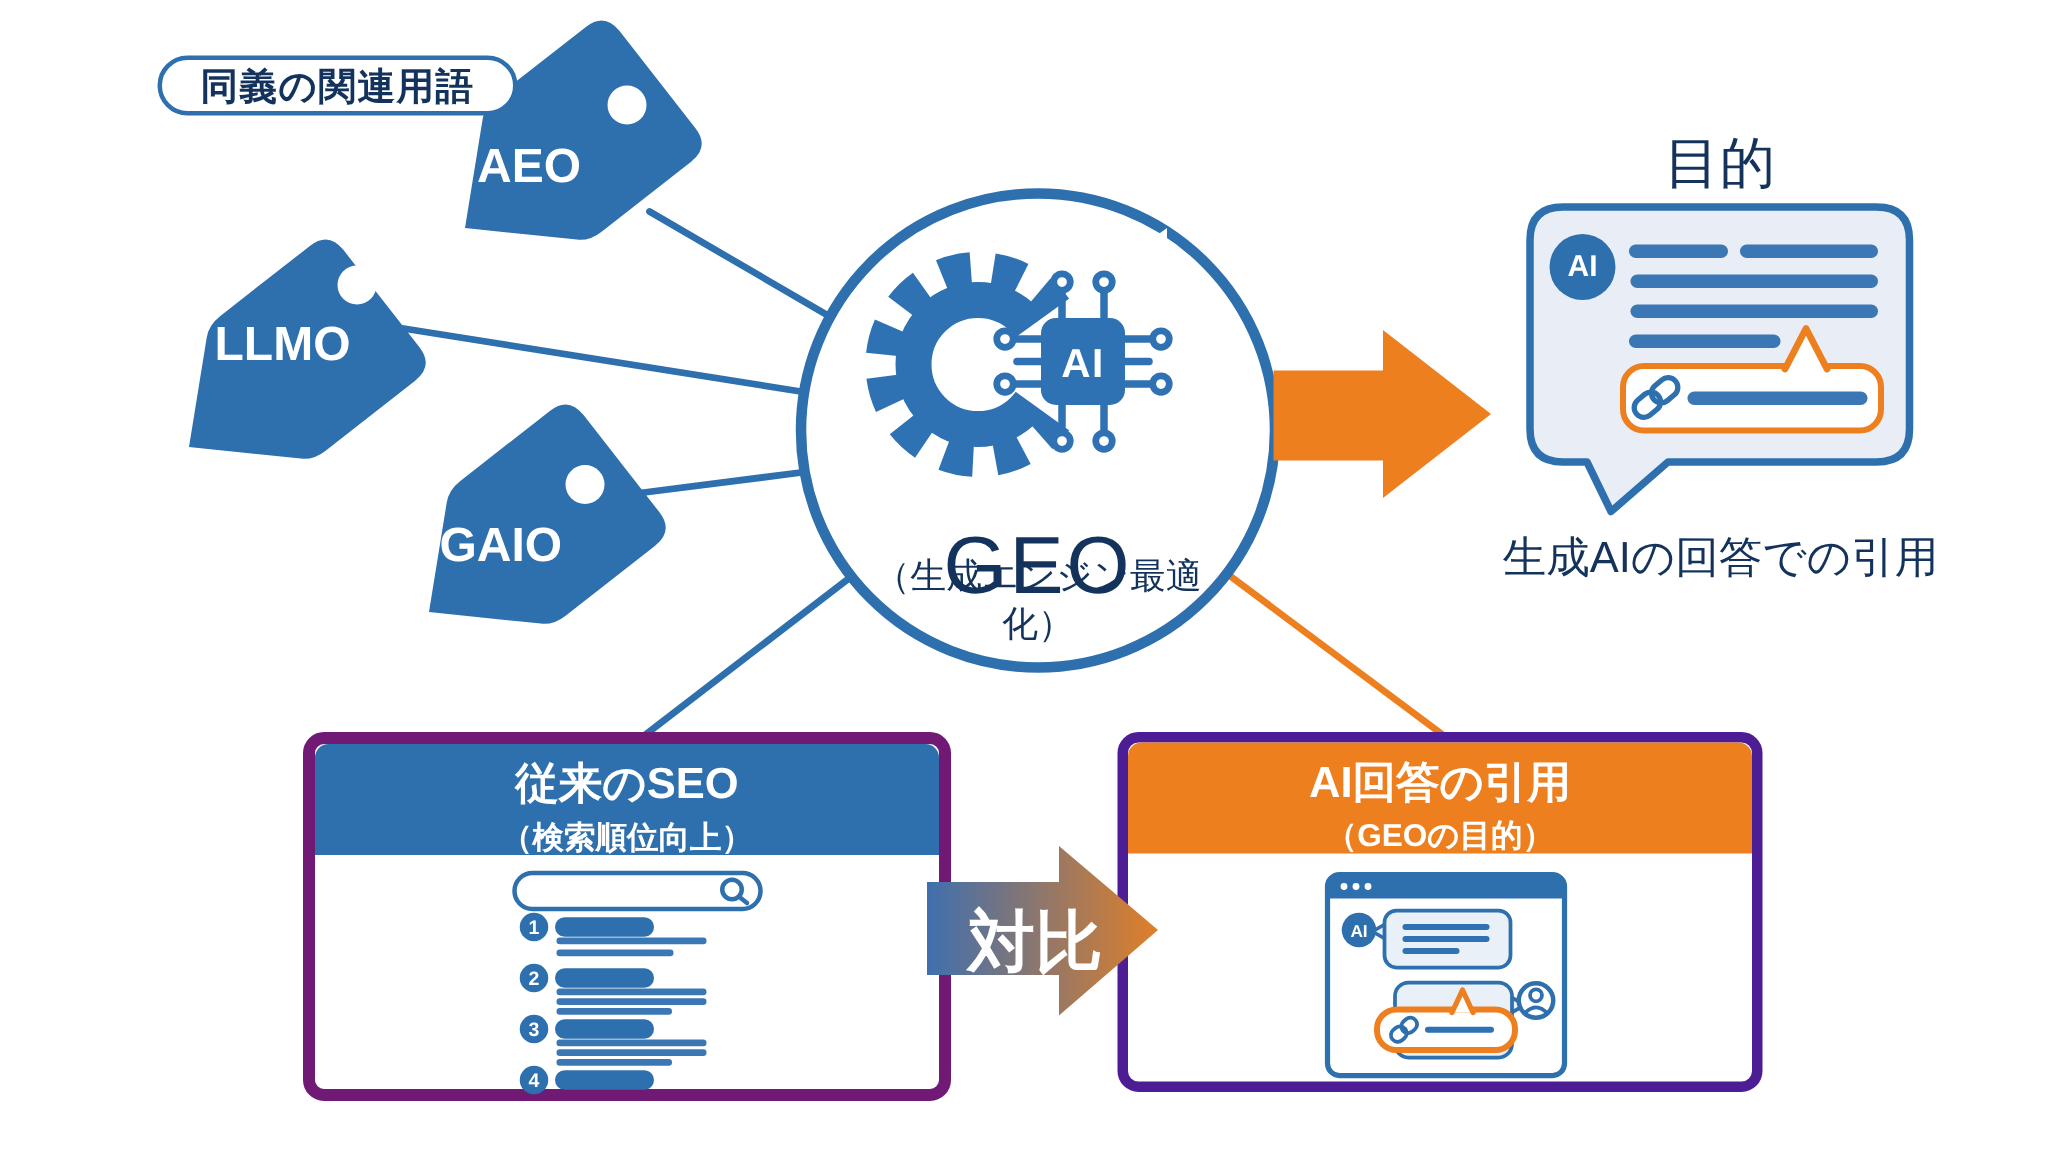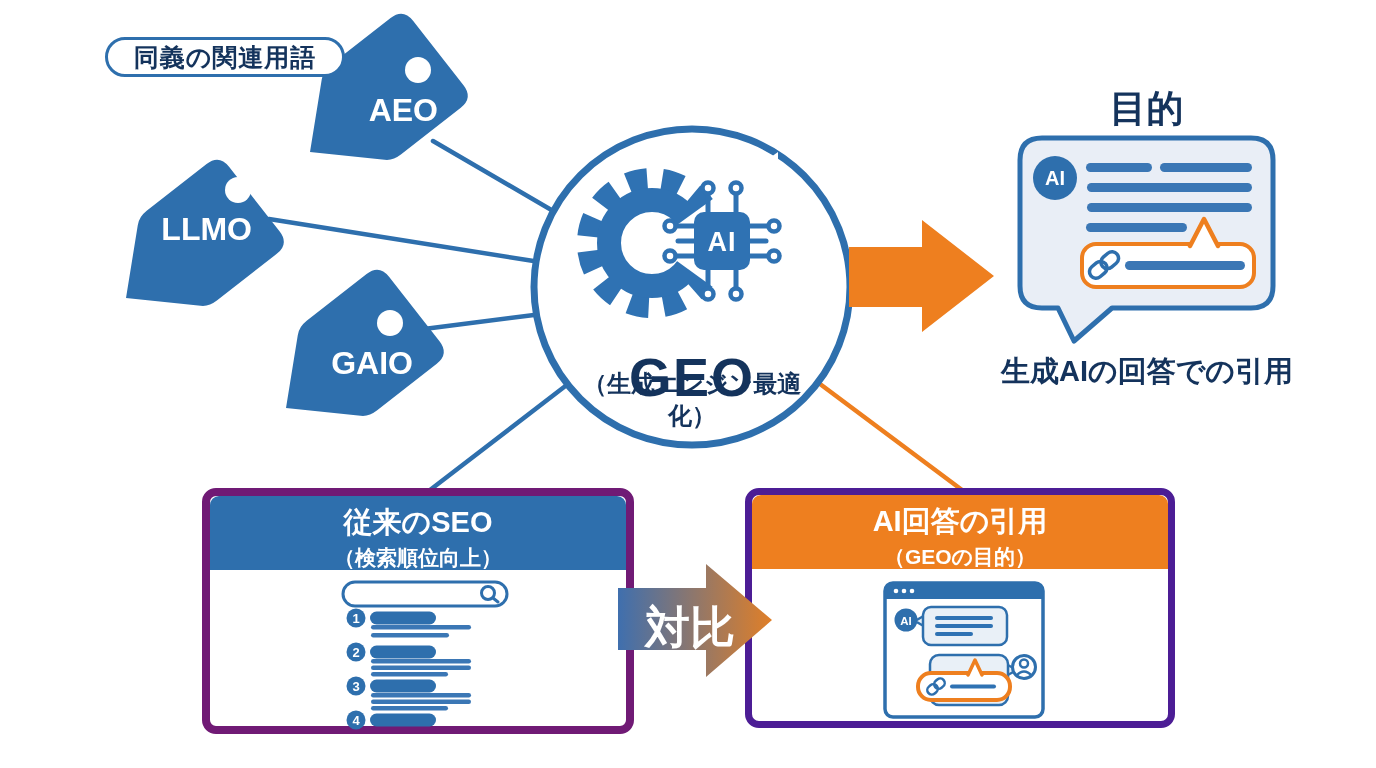--- a/index.html
+++ b/index.html
@@ -2,30 +2,30 @@
 <html><head>
 <meta charset="utf-8">
 <style>
   html,body{margin:0;padding:0;background:#fff;}
   .canvas{position:relative;width:1376px;height:768px;background:#fff;overflow:hidden;
           font-family:"Liberation Sans","DejaVu Sans",sans-serif;}
   .layer{position:absolute;left:0;top:0;width:1376px;height:768px;}
   .z0{z-index:0}.z3{z-index:3}
 
   .t{position:absolute;box-sizing:border-box;}
-  .navy{color:#14335c;font-weight:bold;}
+  .navy{color:#14335c;font-weight:normal;}
   .center{text-align:center;}
 
   
   .pill{position:absolute;left:105px;top:37px;width:240px;height:40px;box-sizing:border-box;
         border:3.5px solid #2e6fad;border-radius:20px;background:#fff;
         display:flex;align-items:flex-end;justify-content:center;z-index:2;}
   .pill span{color:#14335c;font-weight:bold;font-size:25px;letter-spacing:1px;}
 
-  .tag-label{position:absolute;width:120px;text-align:right;color:#fff;font-weight:bold;
+  .tag-label{position:absolute;width:120px;text-align:left;color:#fff;font-weight:bold;
              font-size:32px;z-index:2;}
 
   .geo-title{left:592px;top:314px;width:200px;font-size:54px;letter-spacing:2px;z-index:2;margin-top:32px;}
   .geo-sub{left:562px;top:368px;width:260px;font-size:24px;z-index:2;}
 
   .purpose-heading{left:1020px;top:84px;width:253px;font-size:37px;z-index:2;}
   .purpose-caption{left:960px;top:352px;width:374px;font-size:29px;z-index:2;}
 
   .ai-badge{position:absolute;left:1033px;top:156px;width:44px;height:44px;border-radius:50%;
             background:#2e6fad;color:#fff;font-weight:bold;font-size:20px;
@@ -127,21 +127,21 @@
     </g>
 
     <path d="M849,247 L922,247 L922,220 L994,276 L922,332 L922,307 L849,307 Z" fill="#ee7f1f"></path>
   </svg>
 
   <div class="pill">
     <span>同義の関連用語</span>
   </div>
 
   <div class="t tag-label" style="left:318px;top:92px">AEO</div>
-  <div class="t tag-label" style="left:132px;top:211px">LLMO</div>
+  <div class="t tag-label" style="left:143px;top:211px">LLMO</div>
   <div class="t tag-label" style="left:293px;top:345px">GAIO</div>
 
   <div class="t navy center geo-title">GEO</div>
   <div class="t navy center geo-sub">（生成エンジン最適化）</div>
 
   <div class="t navy center purpose-heading">目的</div>
   <div class="ai-badge">
     <span>AI</span>
   </div>
   <div class="bar" style="left:1086px;top:163px;width:66px"></div>

